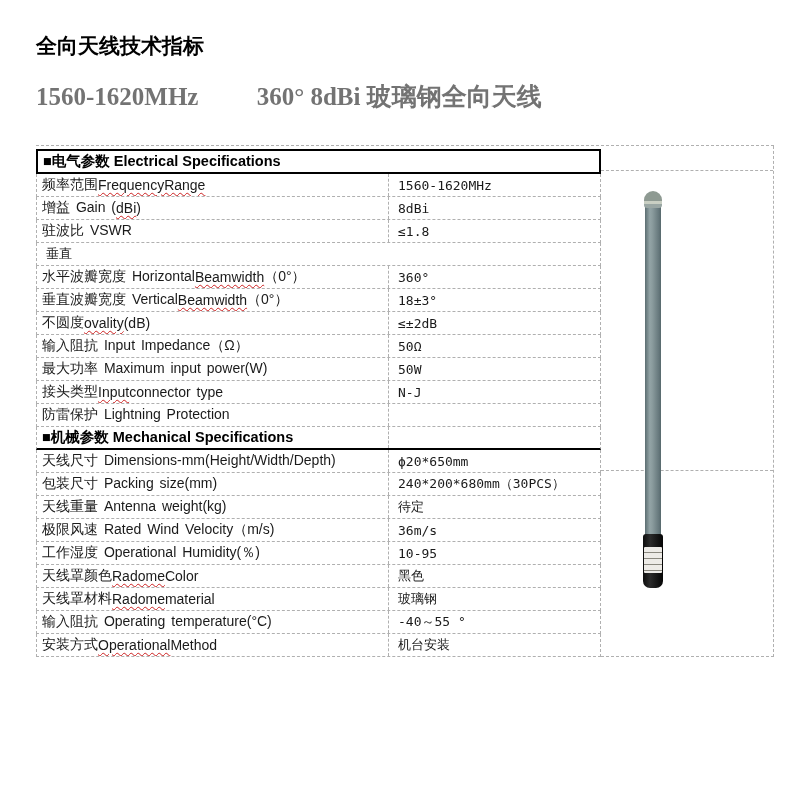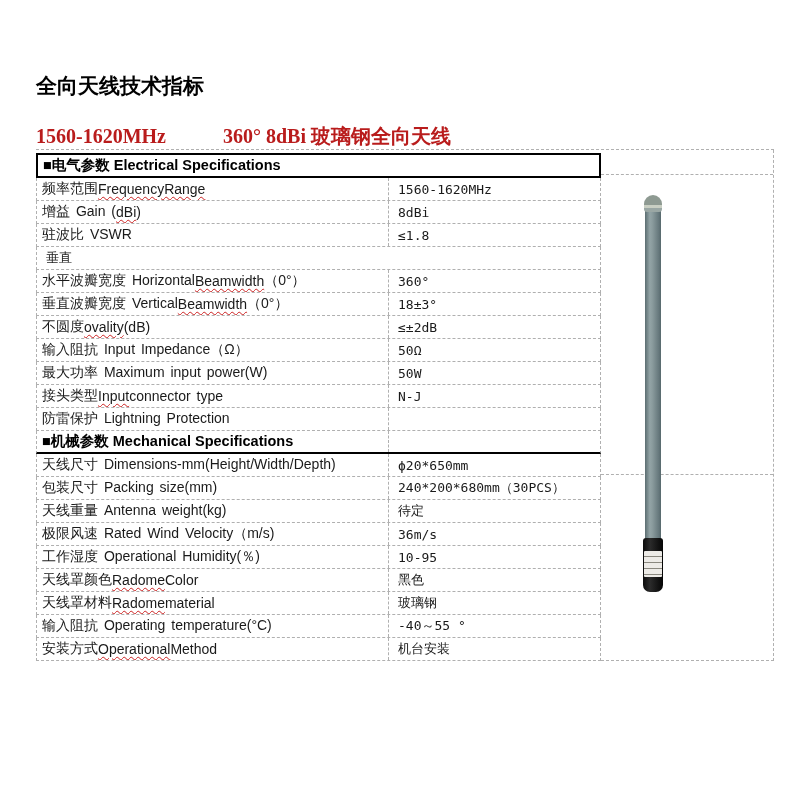--- a/index.html
+++ b/index.html
@@ -1,28 +1,28 @@
 <!DOCTYPE html>
 <html><head>
 <meta charset="utf-8">
 <style>
   * { margin:0; padding:0; box-sizing:border-box; }
   html,body { background:#ffffff; }
   .page {
     position:relative; width:800px; height:800px; background:#fff;
     font-family:"Liberation Sans", sans-serif; color:#1a1a1a; overflow:hidden;
   }
-  .titles { padding:74px 0 0 36px; }
+  .titles { padding:34px 0 0 36px; }
   .t1 { font-family:"Liberation Serif", serif; font-weight:bold; font-size:21px; line-height:25px; margin-bottom:25px; color:#000; }
-  .t2 { font-family:"Liberation Serif", serif; font-weight:bold; font-size:20px; line-height:25px; margin-bottom:22px; color:#b91c1c; }
+  .t2 { font-family:"Liberation Serif", serif; font-weight:bold; font-size:25px; line-height:25px; margin-bottom:22px; color:#737373; }
   .t2:last-child { margin-bottom:0; }
   .gap-desc { margin-left:52px; }
   .gap-model { margin-left:20px; }
 
-  .content { margin-left:36px; width:738px; border-top:1px dashed #b0b0b0; display:flex; align-items:flex-end; }
+  .content { margin-left:36px; width:738px; border-top:1px dashed #b0b0b0; display:flex; align-items:flex-end;margin-top:36px; }
 
   .spec-table { width:565px; margin-top:3px; height:508px; display:flex; flex-direction:column; }
   .sec-h { display:flex; align-items:center; font-weight:bold; font-size:14.5px; color:#000; }
   .sec-h.full { flex:0 0 25px; border:2px solid #000; padding-left:5px; }
   .sec-h.split { flex:0 0 23px; border-left:1px dashed #b0b0b0; border-right:1px dashed #b0b0b0; border-bottom:2px solid #000; }
   .sec-h.split .shl { width:352px; height:100%; display:flex; align-items:center; padding-left:5px; border-right:1px dashed #b0b0b0; }
   .sec-h.split .shr { flex:1; height:100%; }
 
   .row { flex:1 1 0; display:flex; align-items:stretch; min-height:0;
          border-left:1px dashed #b0b0b0; border-right:1px dashed #b0b0b0; border-bottom:1px dashed #b0b0b0; }

